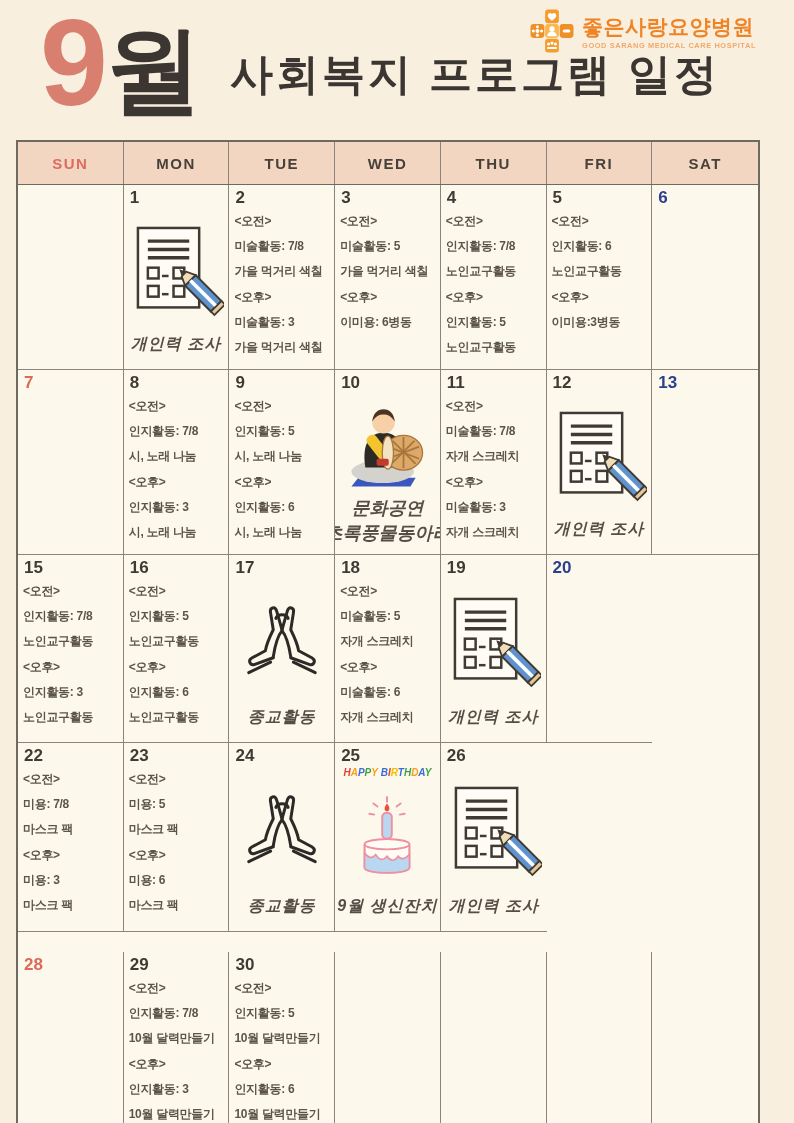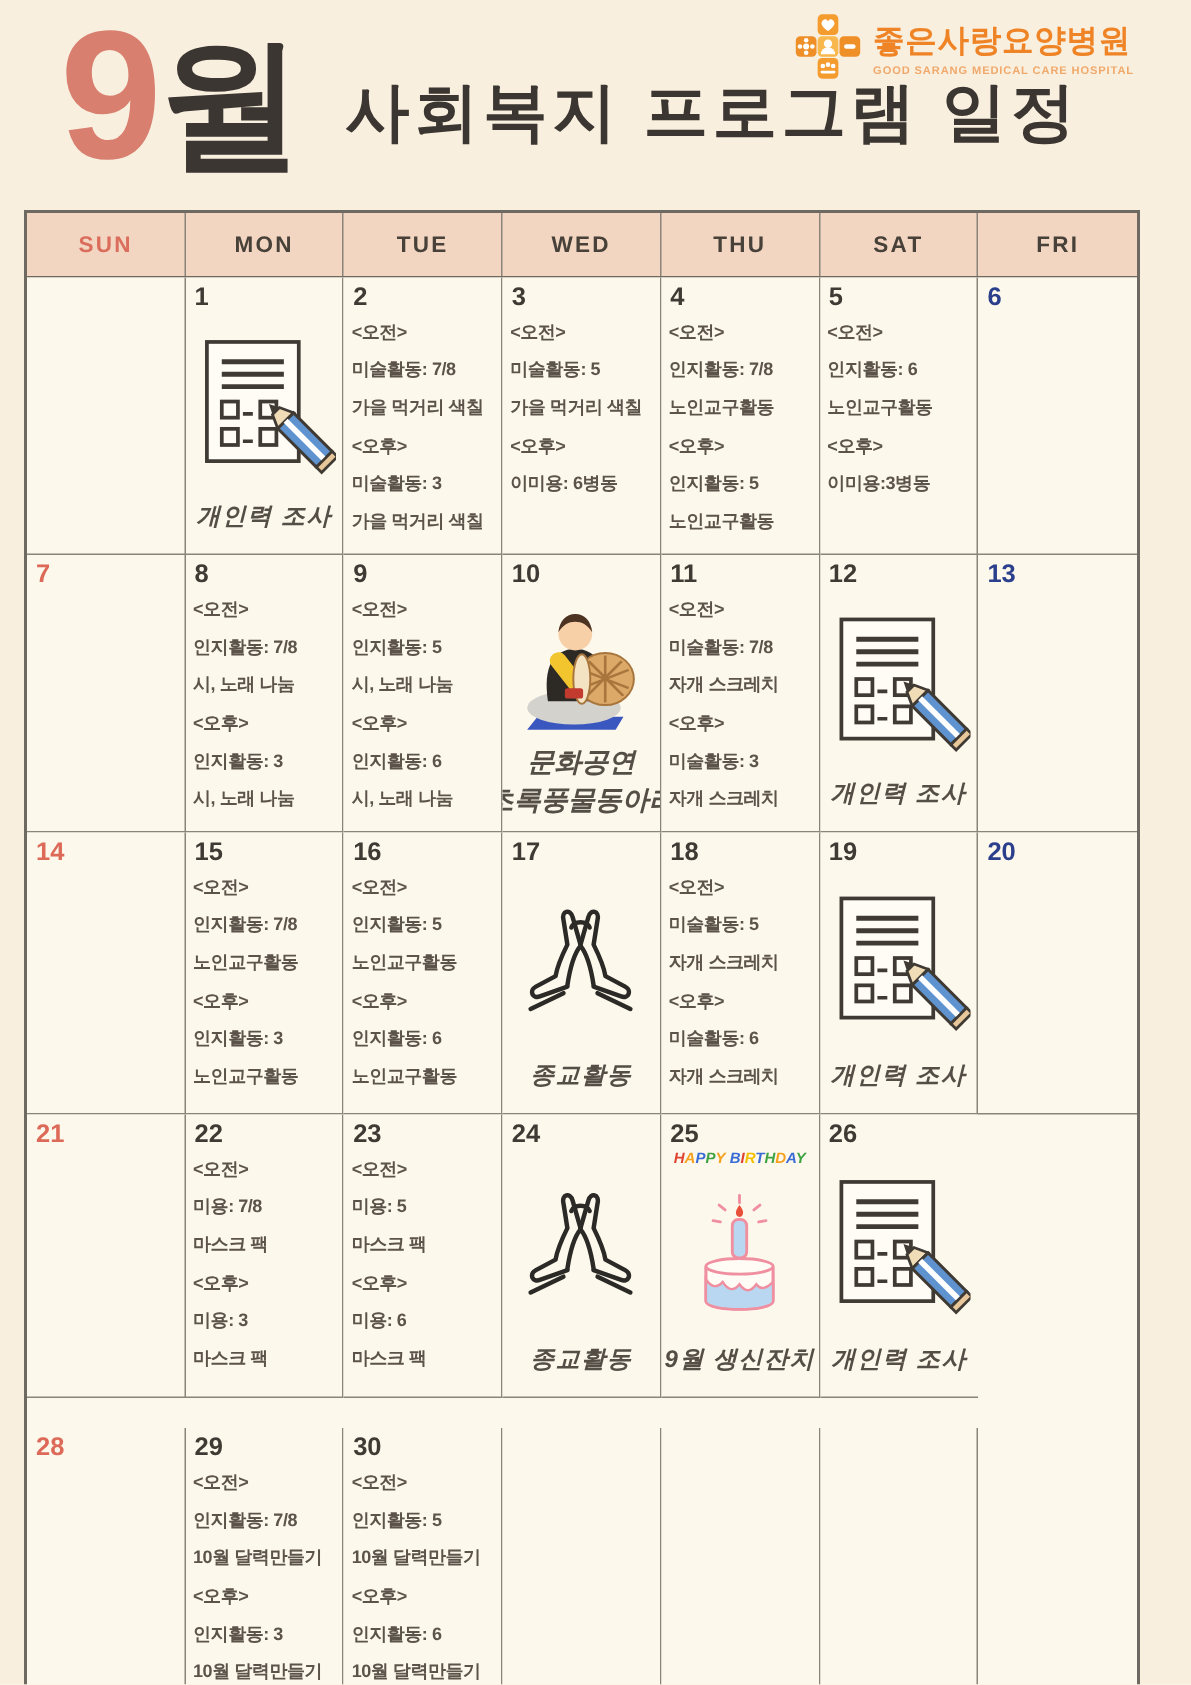--- a/index.html
+++ b/index.html
@@ -90,22 +90,22 @@
     </span>
   </div>
 
   <div class="cal">
     <div class="dow-row">
       <div class="dow sun">SUN</div>
       <div class="dow">MON</div>
       <div class="dow">TUE</div>
       <div class="dow">WED</div>
       <div class="dow">THU</div>
+      <div class="dow">FRI</div>
       <div class="dow">SAT</div>
-      <div class="dow">FRI</div>
     </div>
     <div class="grid">
         <div class="week">
           <div class="cell col-sun">
             <div class="daynum"></div>
           </div>
           <div class="cell col-mon">
             <div class="daynum">1</div>
             <div class="iconbox">
               <div class="icon">
@@ -271,23 +271,20 @@
 </svg>
               </div>
               <div class="caption">개인력 조사</div>
             </div>
           </div>
           <div class="cell col-sat">
             <div class="daynum">13</div>
           </div>
         </div>
         <div class="week">
-          <div class="cell col-sun">
-            <div class="daynum">14</div>
-          </div>
           <div class="cell col-mon">
             <div class="daynum">15</div>
             <div class="lines">
               <div class="line">&lt;오전&gt;</div>
               <div class="line">인지활동: 7/8</div>
               <div class="line">노인교구활동</div>
               <div class="line">&lt;오후&gt;</div>
               <div class="line">인지활동: 3</div>
               <div class="line">노인교구활동</div>
             </div>
@@ -357,23 +354,20 @@
 </svg>
               </div>
               <div class="caption">개인력 조사</div>
             </div>
           </div>
           <div class="cell col-sat">
             <div class="daynum">20</div>
           </div>
         </div>
         <div class="week">
-          <div class="cell col-sun">
-            <div class="daynum">21</div>
-          </div>
           <div class="cell col-mon">
             <div class="daynum">22</div>
             <div class="lines">
               <div class="line">&lt;오전&gt;</div>
               <div class="line">미용: 7/8</div>
               <div class="line">마스크 팩</div>
               <div class="line">&lt;오후&gt;</div>
               <div class="line">미용: 3</div>
               <div class="line">마스크 팩</div>
             </div>

